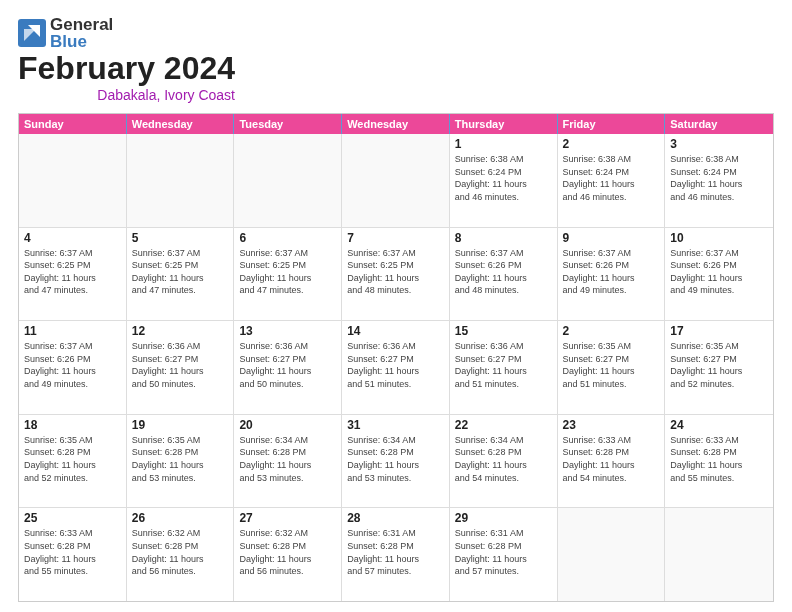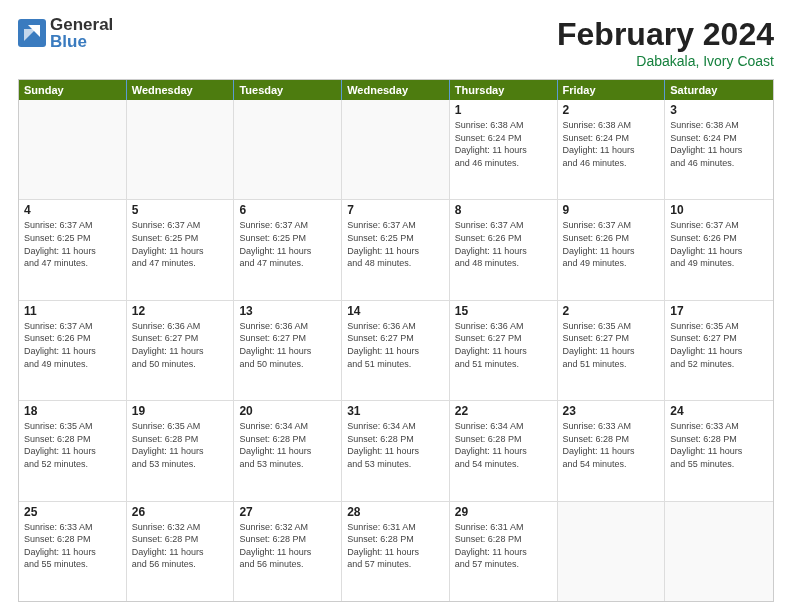--- a/index.html
+++ b/index.html
@@ -15,20 +15,21 @@
       height: 612px;
       padding: 16px 18px 10px 18px;
       display: flex;
       flex-direction: column;
     }
     .header {
       display: flex;
       justify-content: space-between;
       align-items: flex-start;
       margin-bottom: 10px;
+      flex-direction: column;
     }
     .logo {
       display: flex;
       align-items: center;
     }
     .logo-text {
       display: flex;
       flex-direction: column;
       line-height: 1;
     }
@@ -50,32 +51,32 @@
     .title-area {
       text-align: right;
     }
     .month-title {
       font-size: 32px;
       font-weight: bold;
       color: #222;
     }
     .location {
       font-size: 14px;
-      color: #15803d;
+      color: #a21caf;
     }
     .calendar {
       flex: 1;
       display: flex;
       flex-direction: column;
       border: 1px solid #ccc;
     }
     .cal-header {
       display: grid;
       grid-template-columns: repeat(7, 1fr);
-      background: #4d7c0f;
+      background: #ec4899;
     }
     .cal-header-cell {
       color: #fff;
       font-size: 11px;
       font-weight: bold;
       padding: 4px 5px;
       border-right: 1px solid #5a9bd4;
     }
     .cal-header-cell:last-child {
       border-right: none;

